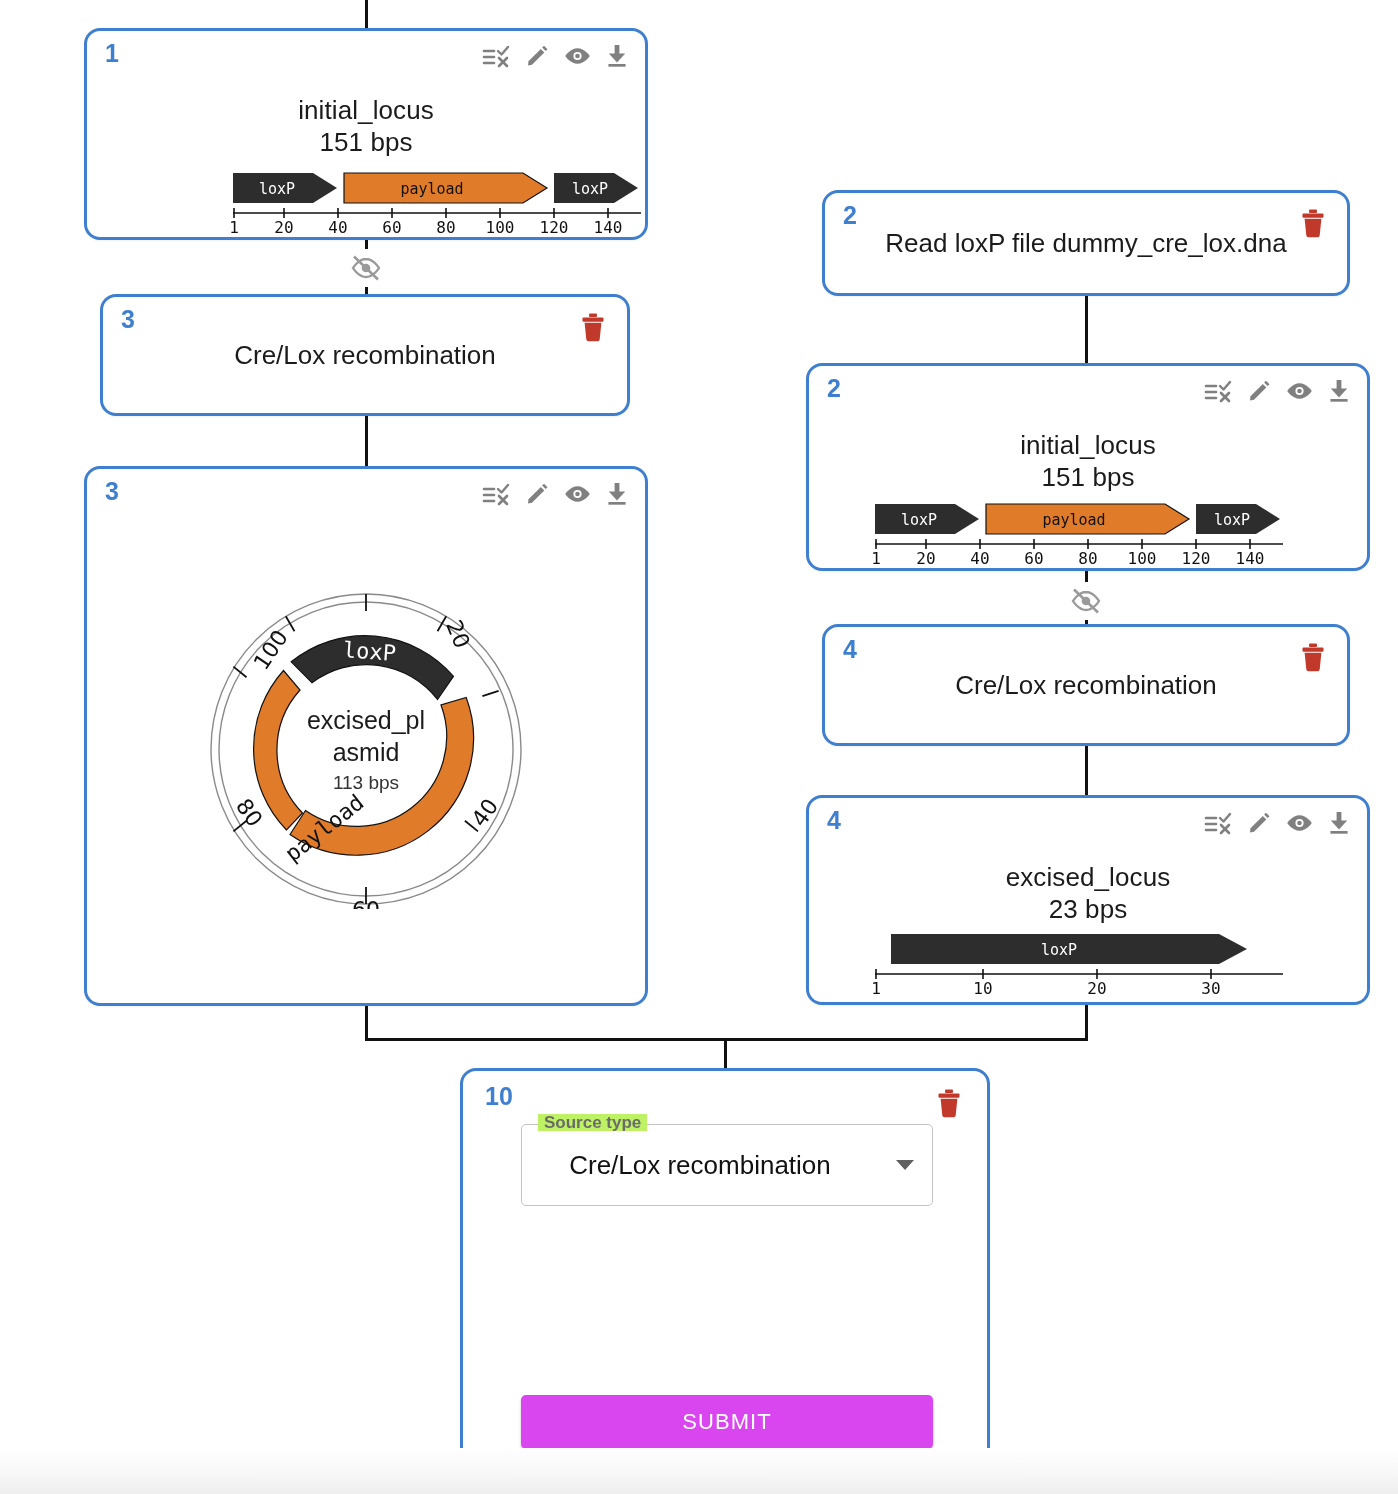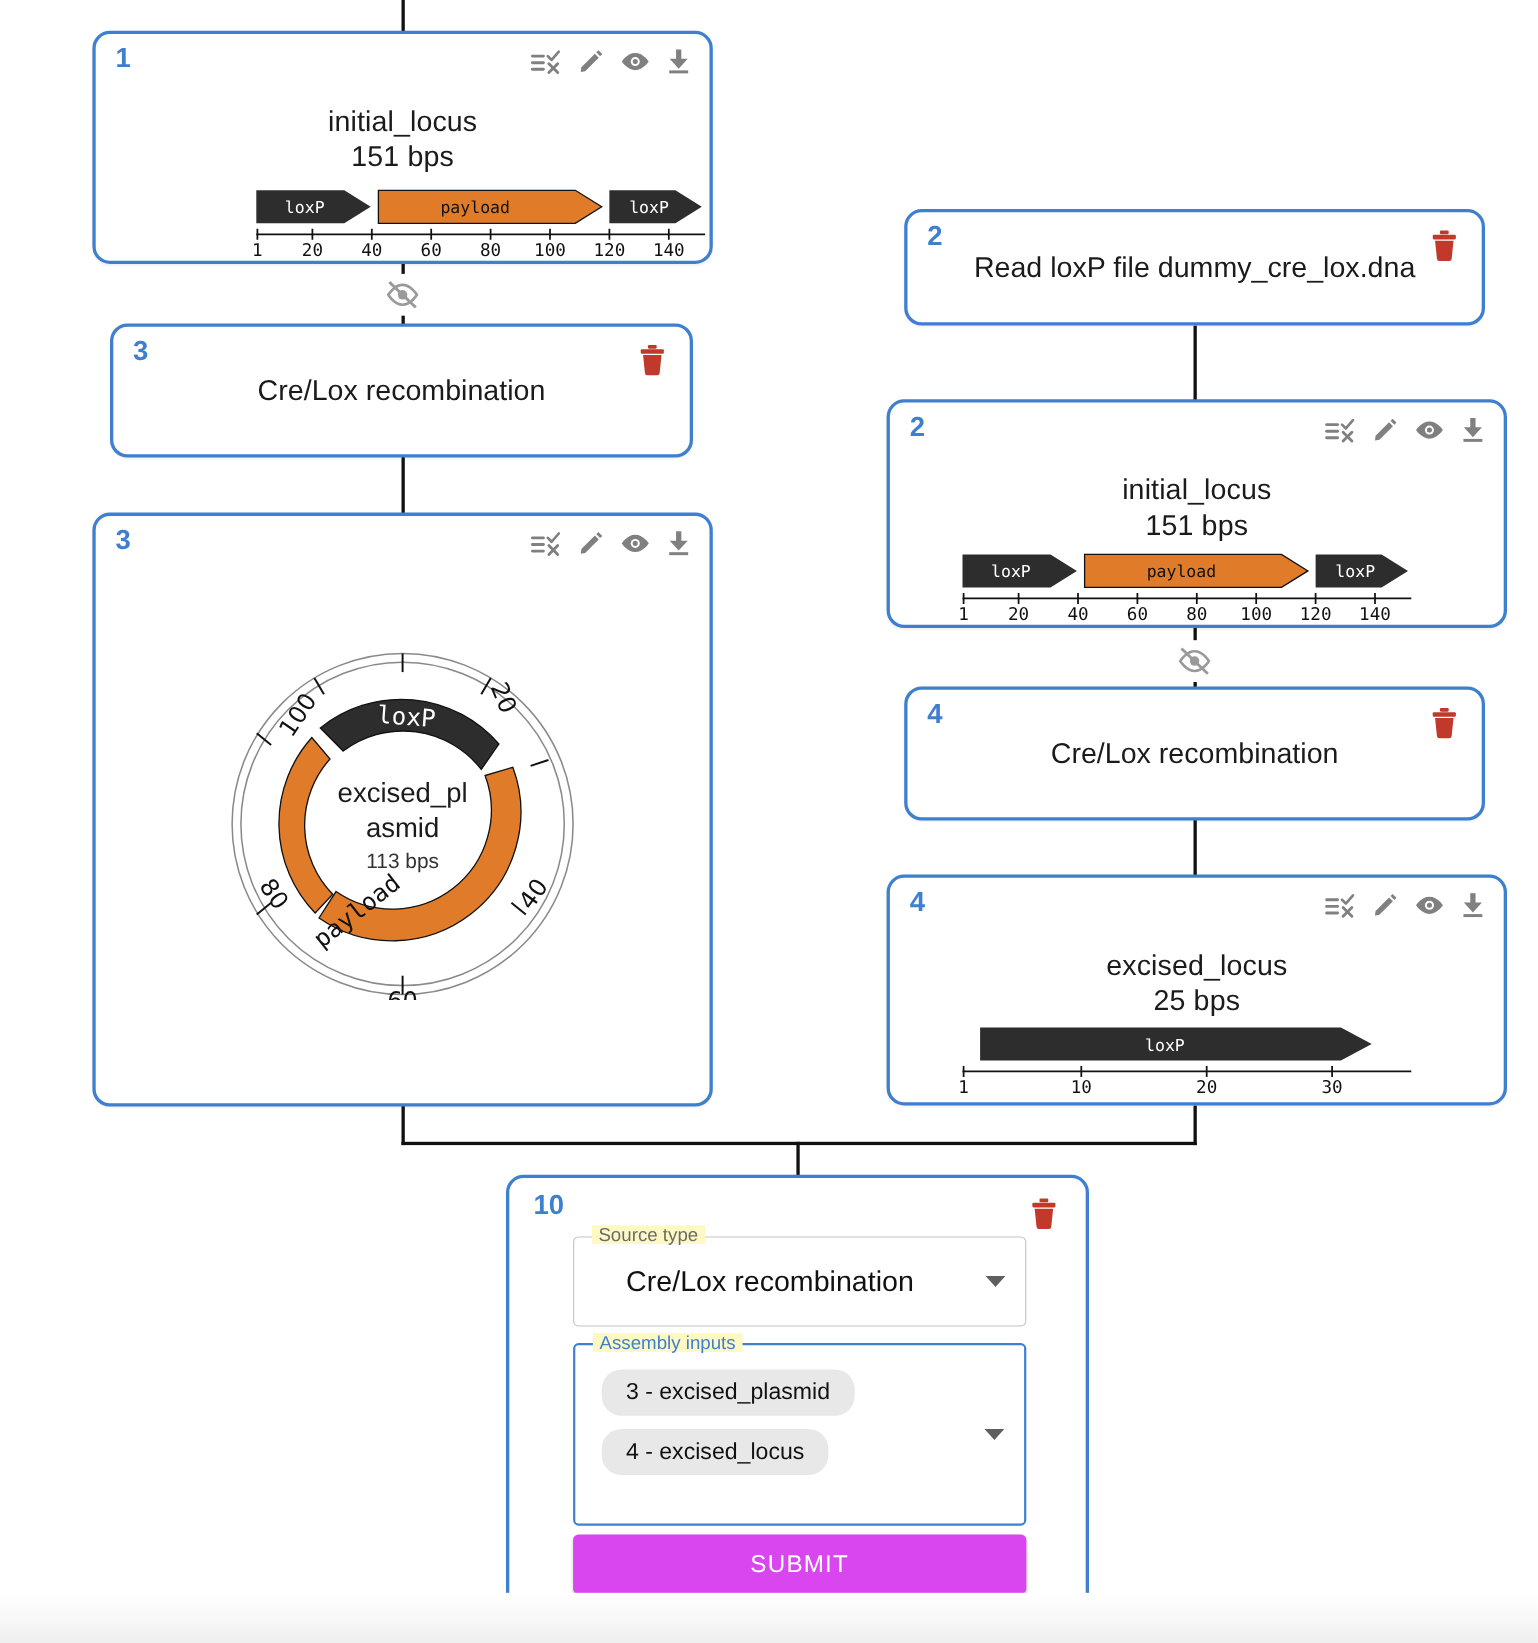--- a/index.html
+++ b/index.html
@@ -60,22 +60,22 @@
     background:#ffffff;display:flex;align-items:center;justify-content:center;
   }
 
   
   .fieldset{
     position:absolute;box-sizing:border-box;
     border:1px solid #c3c3c3;border-radius:5px;
   }
   .fieldset.focus{border:2px solid #3f7fd0;}
   .legend{
-    position:absolute;top:-11px;left:16px;background:#fef9c3;
-    padding:0 6px;font-size:17px;color:#6b6b6b;line-height:1;
+    position:absolute;top:-11px;left:16px;background:#bef264;
+    padding:0 6px;font-size:17px;color:#6b6b6b;line-height:1;font-weight:bold;
   }
   .legend.blue{color:#3f7fd0;font-size:17px;}
   .selectval{
     position:absolute;left:0;right:54px;top:50%;transform:translateY(-50%);
     text-align:center;font-size:26px;color:#111;
   }
   .caret{
     position:absolute;right:18px;top:50%;transform:translateY(-50%);
     width:0;height:0;border-left:9px solid transparent;border-right:9px solid transparent;
     border-top:10px solid #5f5f5f;
@@ -432,21 +432,21 @@
       <span>
         <svg width="24" height="25" viewBox="0 0 24 25">
             <rect x="9.6" y="2" width="4.8" height="10" fill="#808080"></rect>
             <polygon points="3.8,10.5 20.2,10.5 12,19.5" fill="#808080"></polygon>
             <rect x="3.4" y="21" width="17.2" height="2.7" fill="#808080"></rect>
           </svg>
       </span>
     </div>
     <div class="seqtitle">
       <span>excised_locus</span>
-      <span class="bps">25 bps</span>
+      <span class="bps">23 bps</span>
     </div>
     <div class="linmap" style="left:60px;top:130px;">
       <svg width="420" height="70" viewBox="0 0 420 70">
         <path d="M22,6 L350,6 L378,21 L350,36 L22,36 Z" fill="#2d2d2d"></path>
         <text class="mono" x="190" y="27" font-size="15" fill="#ffffff" text-anchor="middle">loxP</text>
         <g stroke="#111" stroke-width="1.6">
           <line x1="6" y1="46" x2="414" y2="46"></line>
           <line x1="7" y1="41" x2="7" y2="51"></line>
           <line x1="114" y1="41" x2="114" y2="51"></line>
           <line x1="228" y1="41" x2="228" y2="51"></line>
@@ -471,26 +471,18 @@
           <path d="M5.6 11.8 h16.8 l-1.7 16.4 a2.2 2.2 0 0 1 -2.2 2 h-9 a2.2 2.2 0 0 1 -2.2 -2 Z" fill="#c0392b"></path>
         </svg>
     </div>
 
     <div class="fieldset" style="left:58px;top:53px;width:412px;height:82px;">
       <span class="legend">Source type</span>
       <span class="selectval">Cre/Lox recombination</span>
       <span class="caret"></span>
     </div>
 
-    <div class="fieldset focus" style="left:58px;top:150px;width:412px;height:166px;">
-      <span class="legend blue">Assembly inputs</span>
-      <div class="chips">
-        <div class="chip">3 - excised_plasmid</div><br>
-        <div class="chip">4 - excised_locus</div>
-      </div>
-      <span class="caret"></span>
-    </div>
 
     <button class="submit" style="left:58px;top:324px;width:412px;height:54px;">SUBMIT</button>
   </div>
 
   <div class="bottom-fade"></div>
 </div>
 
 </body></html>

